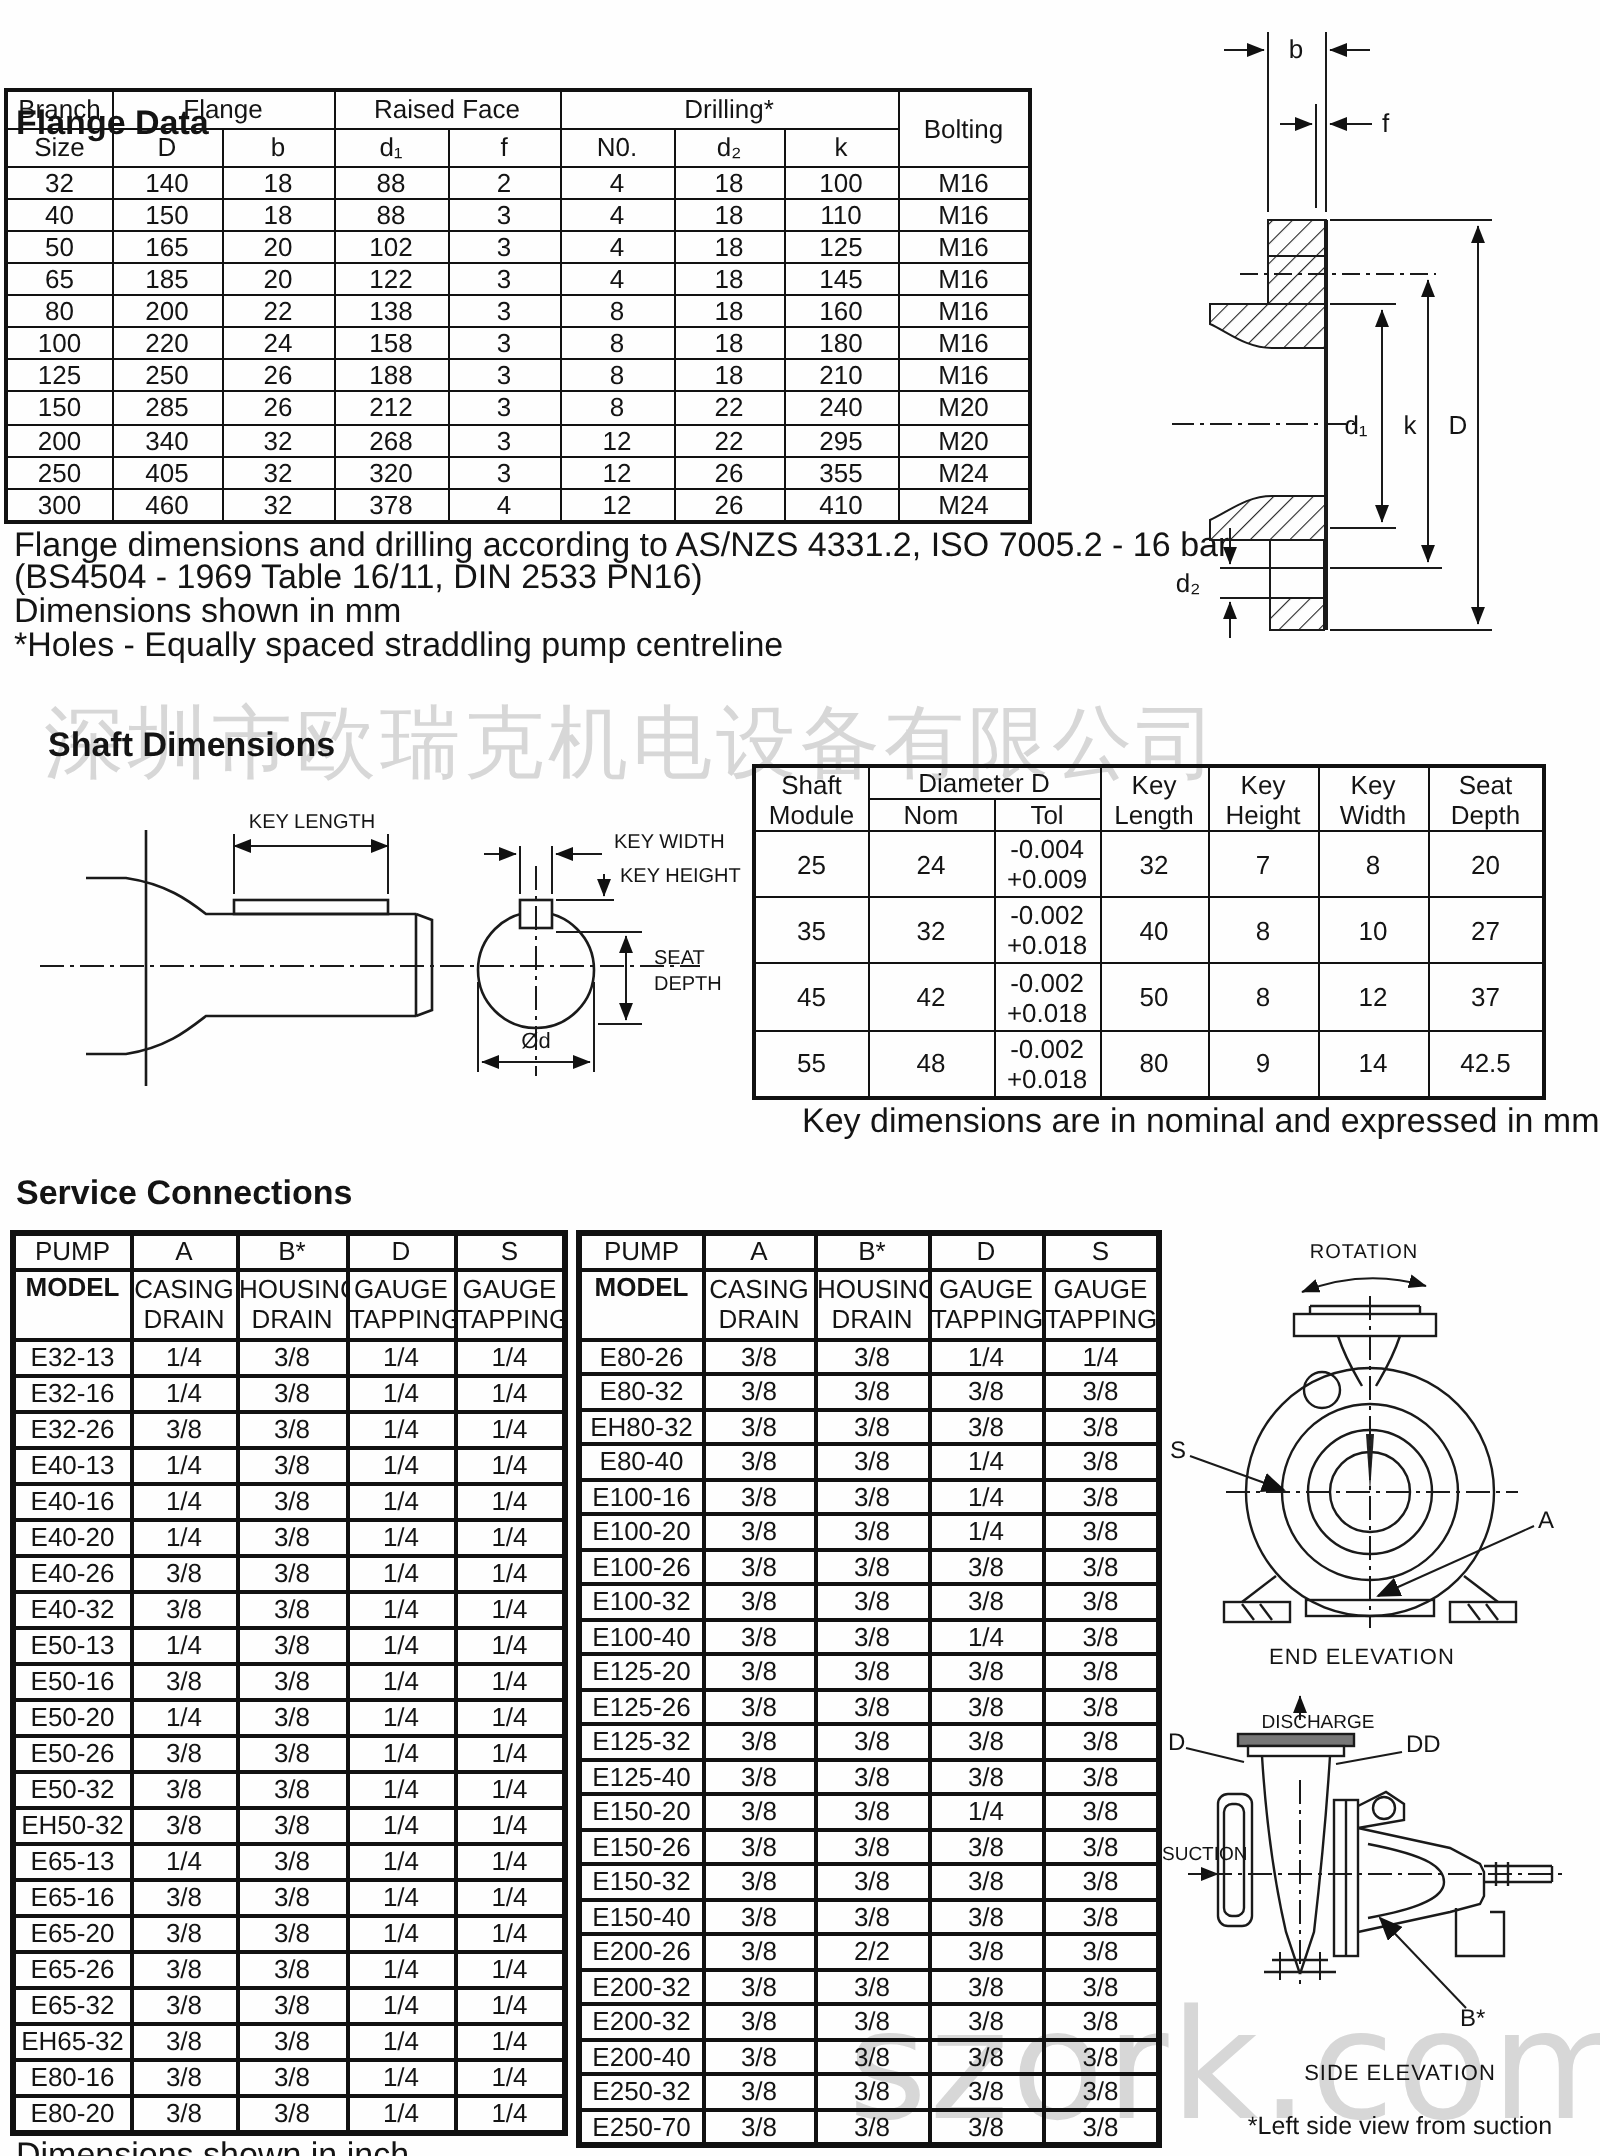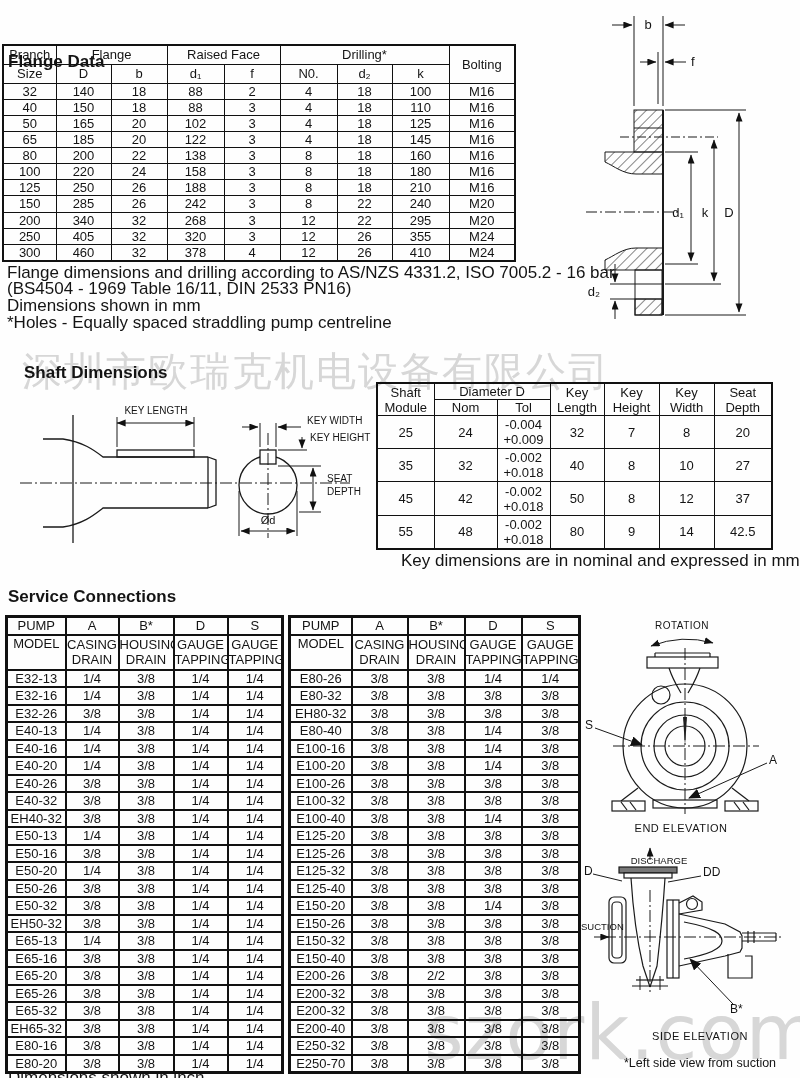--- a/index.html
+++ b/index.html
@@ -15,21 +15,21 @@
   .grid1{border:2px solid #111;font-size:13px;}
   .grid1 th,.grid1 td{border:1px solid #111;line-height:15px;}
   
   .grid2{border:3px solid #111;font-size:13px;}
   .grid2 th,.grid2 td{border:2px solid #111;line-height:15.5px;}
   #flange-table{left:2px;top:44px;width:514px;height:218px;}
   #shaft-table{left:376px;top:382px;width:395px;height:168px;}
   #svc-left{left:5px;top:615px;width:276px;height:453px;}
   #svc-right{left:288px;top:615px;width:290px;height:444px;}
   .note{position:absolute;font-size:17px;line-height:16.5px;z-index:1;white-space:nowrap;}
-  .th-top{vertical-align:top;}
+  .th-top{vertical-align:top;font-weight:bold;}
   svg{position:absolute;z-index:1;overflow:visible;}
   svg text{font-family:"Liberation Sans","DejaVu Sans",sans-serif;fill:#141414;}
 </style>
 </head>
 <body>
 
 <div id="page">
 
   <div id="wm-cn" class="wm">深圳市欧瑞克机电设备有限公司</div>
   <div id="wm-site" class="wm">szork.com</div>
@@ -142,21 +142,21 @@
           <td>3</td>
           <td>8</td>
           <td>18</td>
           <td>210</td>
           <td>M16</td>
         </tr>
         <tr>
           <td>150</td>
           <td>285</td>
           <td>26</td>
-          <td>242</td>
+          <td>212</td>
           <td>3</td>
           <td>8</td>
           <td>22</td>
           <td>240</td>
           <td>M20</td>
         </tr>
         <tr>
           <td>200</td>
           <td>340</td>
           <td>32</td>
@@ -466,27 +466,20 @@
           <td>1/4</td>
         </tr>
         <tr>
           <td>E40-32</td>
           <td>3/8</td>
           <td>3/8</td>
           <td>1/4</td>
           <td>1/4</td>
         </tr>
         <tr>
-          <td>EH40-32</td>
-          <td>3/8</td>
-          <td>3/8</td>
-          <td>1/4</td>
-          <td>1/4</td>
-        </tr>
-        <tr>
           <td>E50-13</td>
           <td>1/4</td>
           <td>3/8</td>
           <td>1/4</td>
           <td>1/4</td>
         </tr>
         <tr>
           <td>E50-16</td>
           <td>3/8</td>
           <td>3/8</td>

